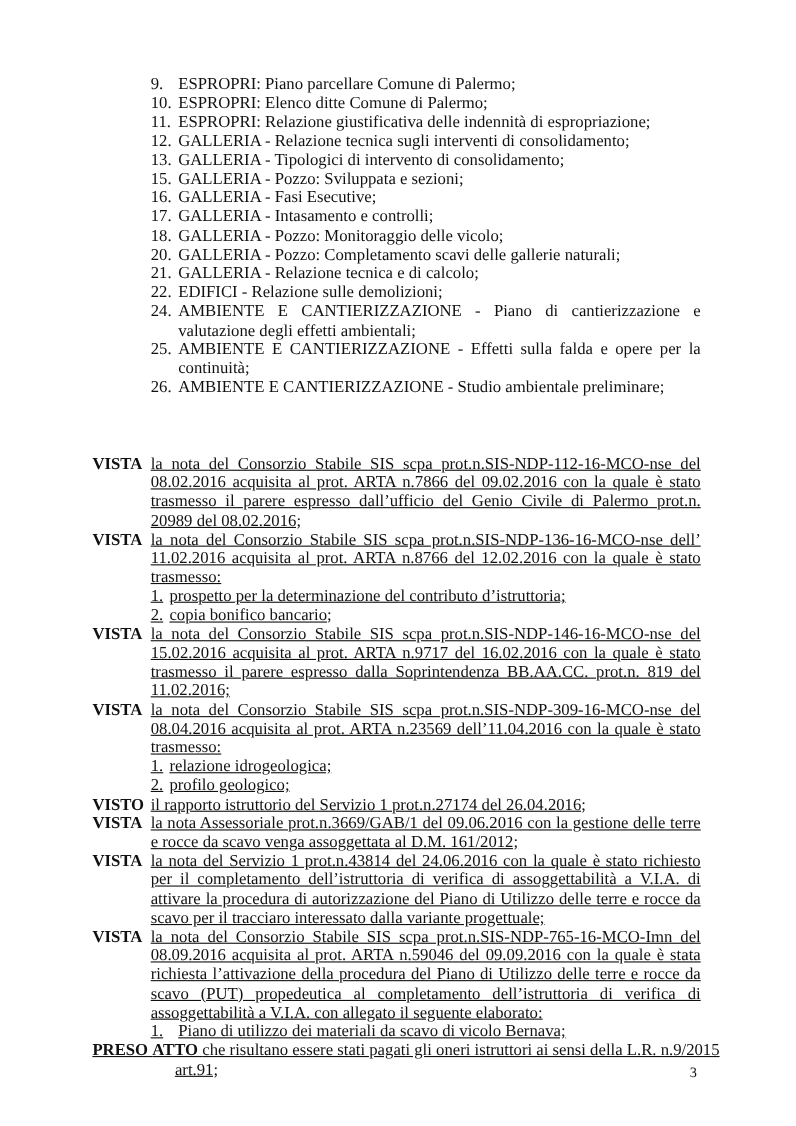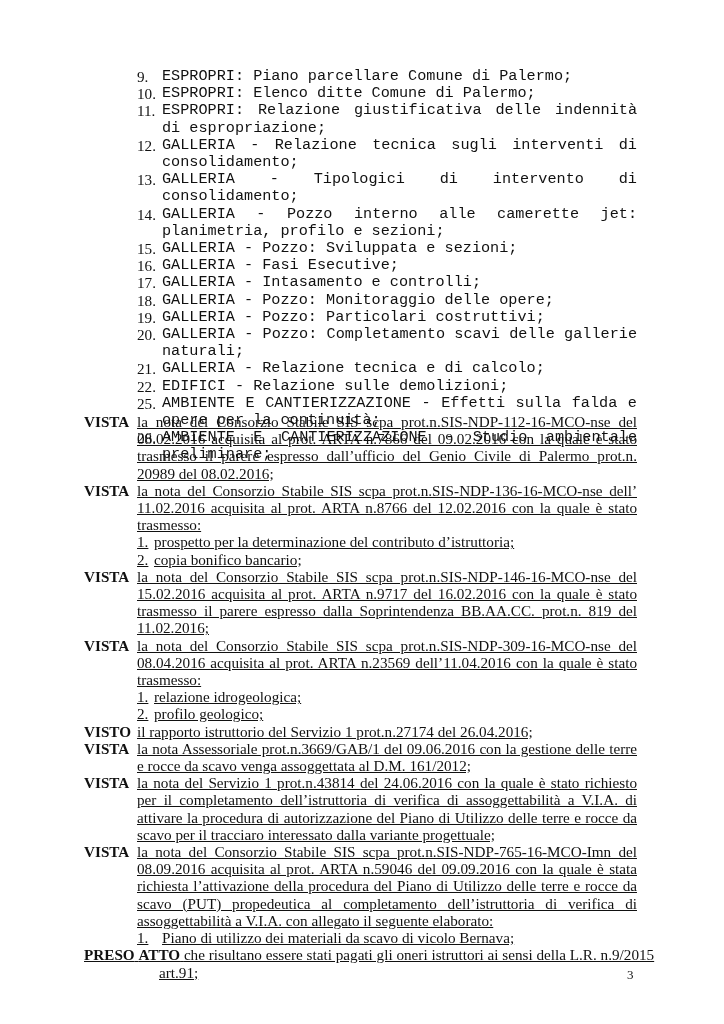--- a/index.html
+++ b/index.html
@@ -7,21 +7,21 @@
     width: 724px; height: 1024px; position: relative; overflow: hidden;
     font-family: "Liberation Serif", "DejaVu Serif", serif;
     color: #111111;
     font-size: 15.2px;
     line-height: 17.2px;
   }
   .page { position: absolute; left: 0; top: 0; width: 724px; height: 1024px; }
   .list { position: absolute; left: 137px; top: 68px; width: 500px; margin: 0; padding: 0; }
   .li { display: flex; }
   .li .num { width: 25px; flex: 0 0 25px; }
-  .li .txt { flex: 1; text-align: justify; font-family: Liberation Mono, monospace; }
+  .li .txt { flex: 1; text-align: justify; }
   .sections { position: absolute; left: 84px; top: 413px; width: 553px; text-decoration: underline; }
   .sec { position: relative; }
   .sec .kw { position: absolute; left: 0; top: 0; font-weight: bold; white-space: nowrap; }
   .sec .body { margin-left: 53px; text-align: justify; }
   .sec .body .para { text-align: justify; text-align-last: left; }
   .sub { display: flex; margin-left: 0; }
   .sub .num { width: 17px; flex: 0 0 17px; }
   .sub.wide .num { width: 25px; flex: 0 0 25px; }
   .preso-line { position: relative; }
   .pagenum { position: absolute; left: 627px; top: 966px; font-size: 13px; }
@@ -46,54 +46,50 @@
       </div>
       <div class="li">
         <span class="num">12.</span>
         <span class="txt">GALLERIA - Relazione tecnica sugli interventi di consolidamento;</span>
       </div>
       <div class="li">
         <span class="num">13.</span>
         <span class="txt">GALLERIA - Tipologici di intervento di consolidamento;</span>
       </div>
       <div class="li">
-        <span class="num">14.</span>
-        <span class="txt">GALLERIA - Pozzo interno alle camerette jet: planimetria, profilo e sezioni;</span>
-      </div>
-      <div class="li">
         <span class="num">15.</span>
         <span class="txt">GALLERIA - Pozzo: Sviluppata e sezioni;</span>
       </div>
       <div class="li">
         <span class="num">16.</span>
         <span class="txt">GALLERIA - Fasi Esecutive;</span>
       </div>
       <div class="li">
         <span class="num">17.</span>
         <span class="txt">GALLERIA - Intasamento e controlli;</span>
       </div>
       <div class="li">
         <span class="num">18.</span>
-        <span class="txt">GALLERIA - Pozzo: Monitoraggio delle opere;</span>
-      </div>
-      <div class="li">
-        <span class="num">19.</span>
-        <span class="txt">GALLERIA - Pozzo: Particolari costruttivi;</span>
+        <span class="txt">GALLERIA - Pozzo: Monitoraggio delle vicolo;</span>
       </div>
       <div class="li">
         <span class="num">20.</span>
         <span class="txt">GALLERIA - Pozzo: Completamento scavi delle gallerie naturali;</span>
       </div>
       <div class="li">
         <span class="num">21.</span>
         <span class="txt">GALLERIA - Relazione tecnica e di calcolo;</span>
       </div>
       <div class="li">
         <span class="num">22.</span>
         <span class="txt">EDIFICI - Relazione sulle demolizioni;</span>
+      </div>
+      <div class="li">
+        <span class="num">24.</span>
+        <span class="txt">AMBIENTE E CANTIERIZZAZIONE - Piano di cantierizzazione e valutazione degli effetti ambientali;</span>
       </div>
       <div class="li">
         <span class="num">25.</span>
         <span class="txt">AMBIENTE E CANTIERIZZAZIONE - Effetti sulla falda e opere per la continuità;</span>
       </div>
       <div class="li">
         <span class="num">26.</span>
         <span class="txt">AMBIENTE E CANTIERIZZAZIONE - Studio ambientale preliminare;</span>
       </div>
     </div>

